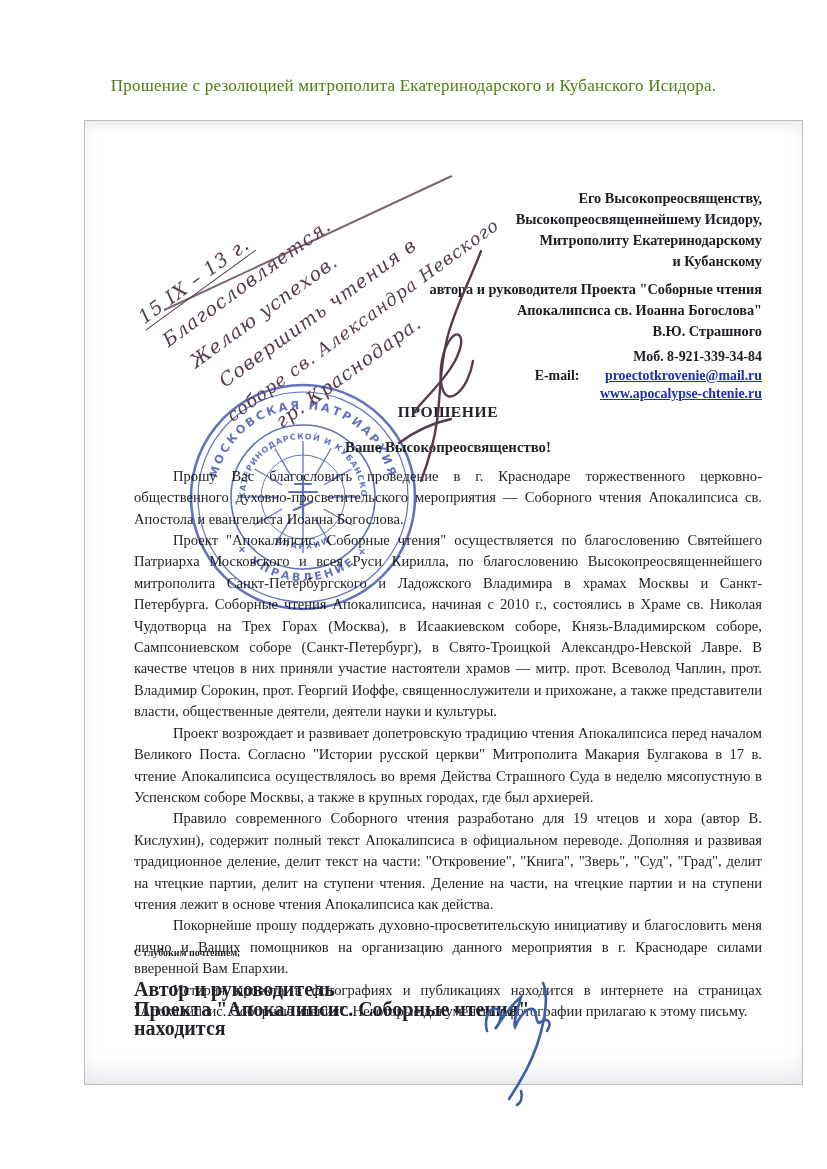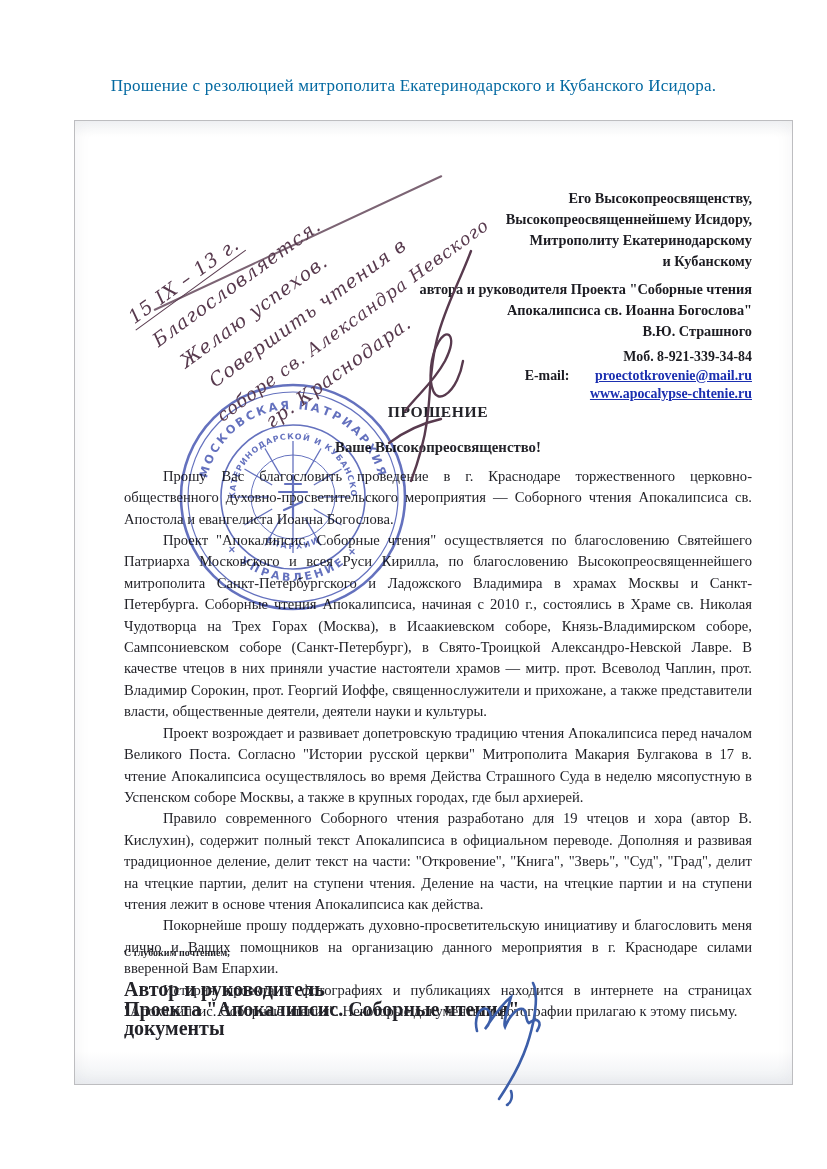--- a/index.html
+++ b/index.html
@@ -3,24 +3,24 @@
 <meta charset="utf-8">
 <style>
   html,body{margin:0;padding:0;}
   body{
     width:827px;height:1169px;position:relative;background:#ffffff;
     font-family:"Liberation Serif","DejaVu Serif",serif;color:#232329;
     overflow:hidden;
   }
   .caption{
     position:absolute;top:76px;left:0;width:100%;text-align:center;
-    font-size:17px;color:#0369a1;letter-spacing:.2px;
+    font-size:17px;color:#4d7c0f;letter-spacing:.2px;
   }
   .doc{
-    position:absolute;left:74px;top:120px;width:717px;height:963px;
+    position:absolute;left:84px;top:120px;width:717px;height:963px;
     border:1px solid #bdbdc0;
     background:linear-gradient(180deg,#f4f5f7 0px,#ffffff 16px,#ffffff 930px,#eef0f3 963px);
     box-shadow:inset 0 0 18px rgba(40,45,60,.05);
   }
   
   .addr{
     position:absolute;top:67px;right:40px;text-align:right;
     font-weight:bold;font-size:14.3px;line-height:21px;color:#1c1c22;
   }
   .addr .from{margin-top:7px;}
@@ -98,21 +98,21 @@
     <p>Правило современного Соборного чтения разработано для 19 чтецов и хора (автор В. Кислухин), содержит полный текст Апокалипсиса в официальном переводе. Дополняя и развивая традиционное деление, делит текст на части: "Откровение", "Книга", "Зверь", "Суд", "Град", делит на чтецкие партии, делит на ступени чтения. Деление на части, на чтецкие партии и на ступени чтения лежит в основе чтения Апокалипсиса как действа.</p>
     <p>Покорнейше прошу поддержать духовно-просветительскую инициативу и благословить меня лично и Ваших помощников на организацию данного мероприятия в г. Краснодаре силами вверенной Вам Епархии.</p>
     <p>История проекта в фотографиях и публикациях находится в интернете на страницах "Апокалипсис. Соборные чтения". Некоторые документы и фотографии прилагаю к этому письму.</p>
   </div>
 
   <div class="closing">С глубоким почтением,</div>
 
   <div class="sig-left">
     <div>Автор и руководитель</div>
     <div>Проекта "Апокалипсис. Соборные чтения"</div>
-    <div>документы</div>
+    <div>находится</div>
   </div>
 
 
   <svg class="author-sig" viewBox="0 0 95 135">
     <g fill="none" stroke="#3c5ea9" stroke-width="2.6" stroke-linecap="round">
       <path d="M10,58 C6,42 16,30 22,38 C26,44 22,52 18,56 C26,44 36,30 44,24 C40,38 36,50 38,54 C42,44 50,34 56,36 C60,38 58,48 62,50"></path>
       <path d="M66,10 C72,22 68,48 60,72 C52,96 40,114 32,126"></path>
       <path d="M62,50 C70,44 76,48 70,58"></path>
       <path d="M44,118 C46,124 44,130 40,132"></path>
     </g>

